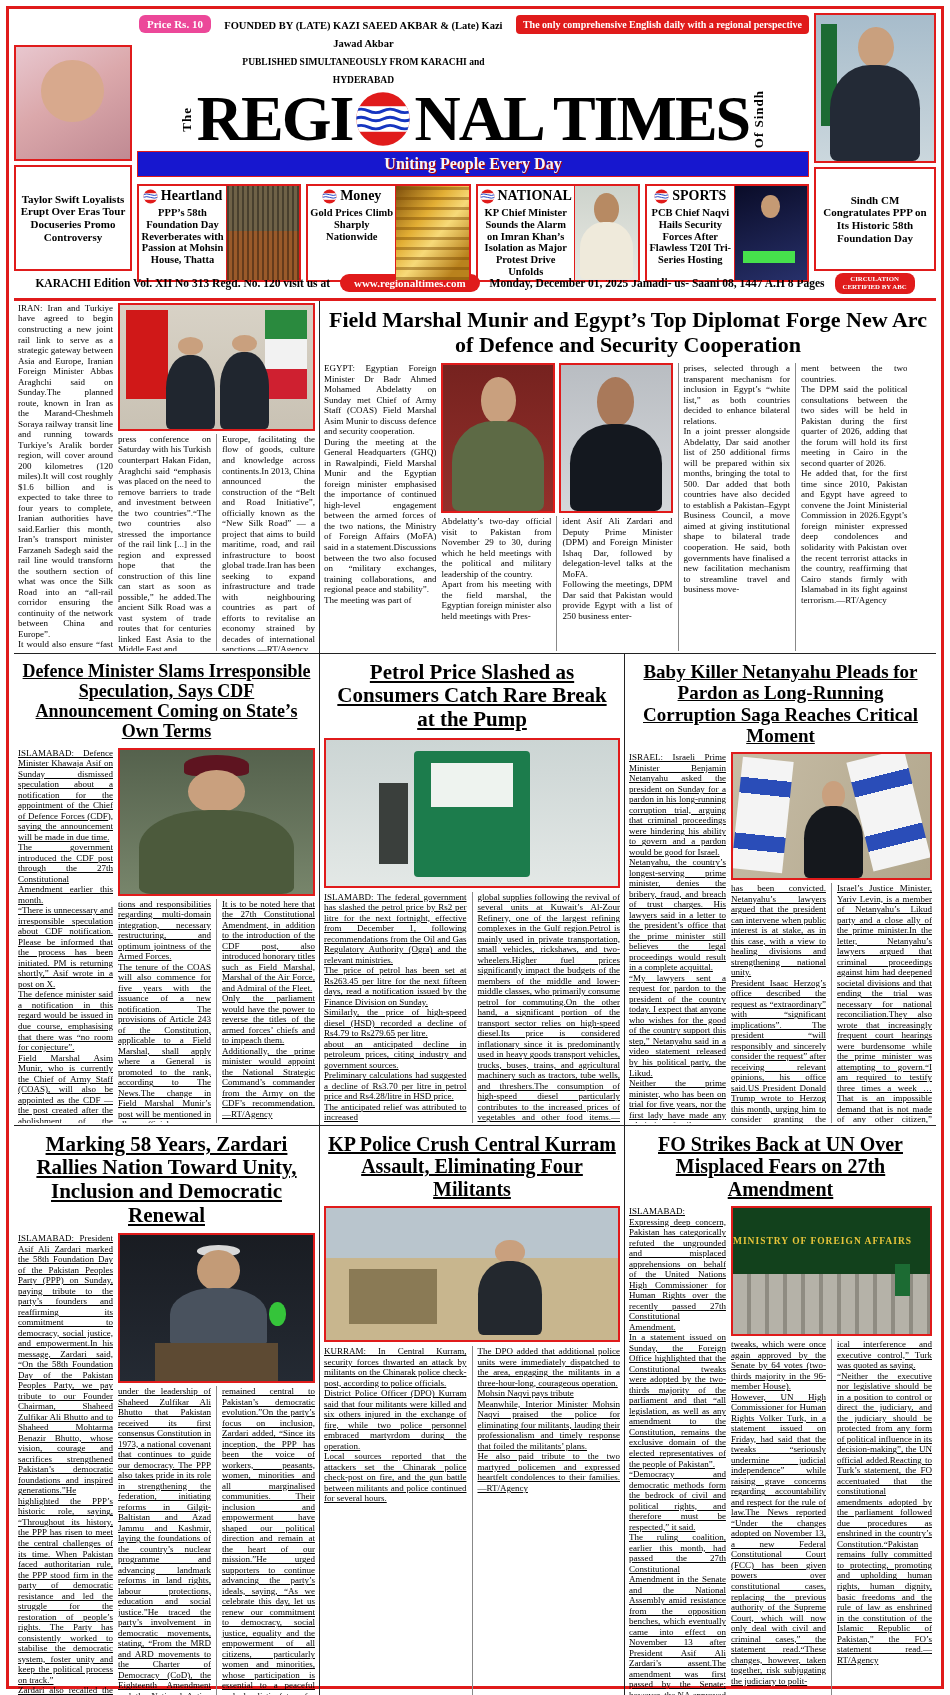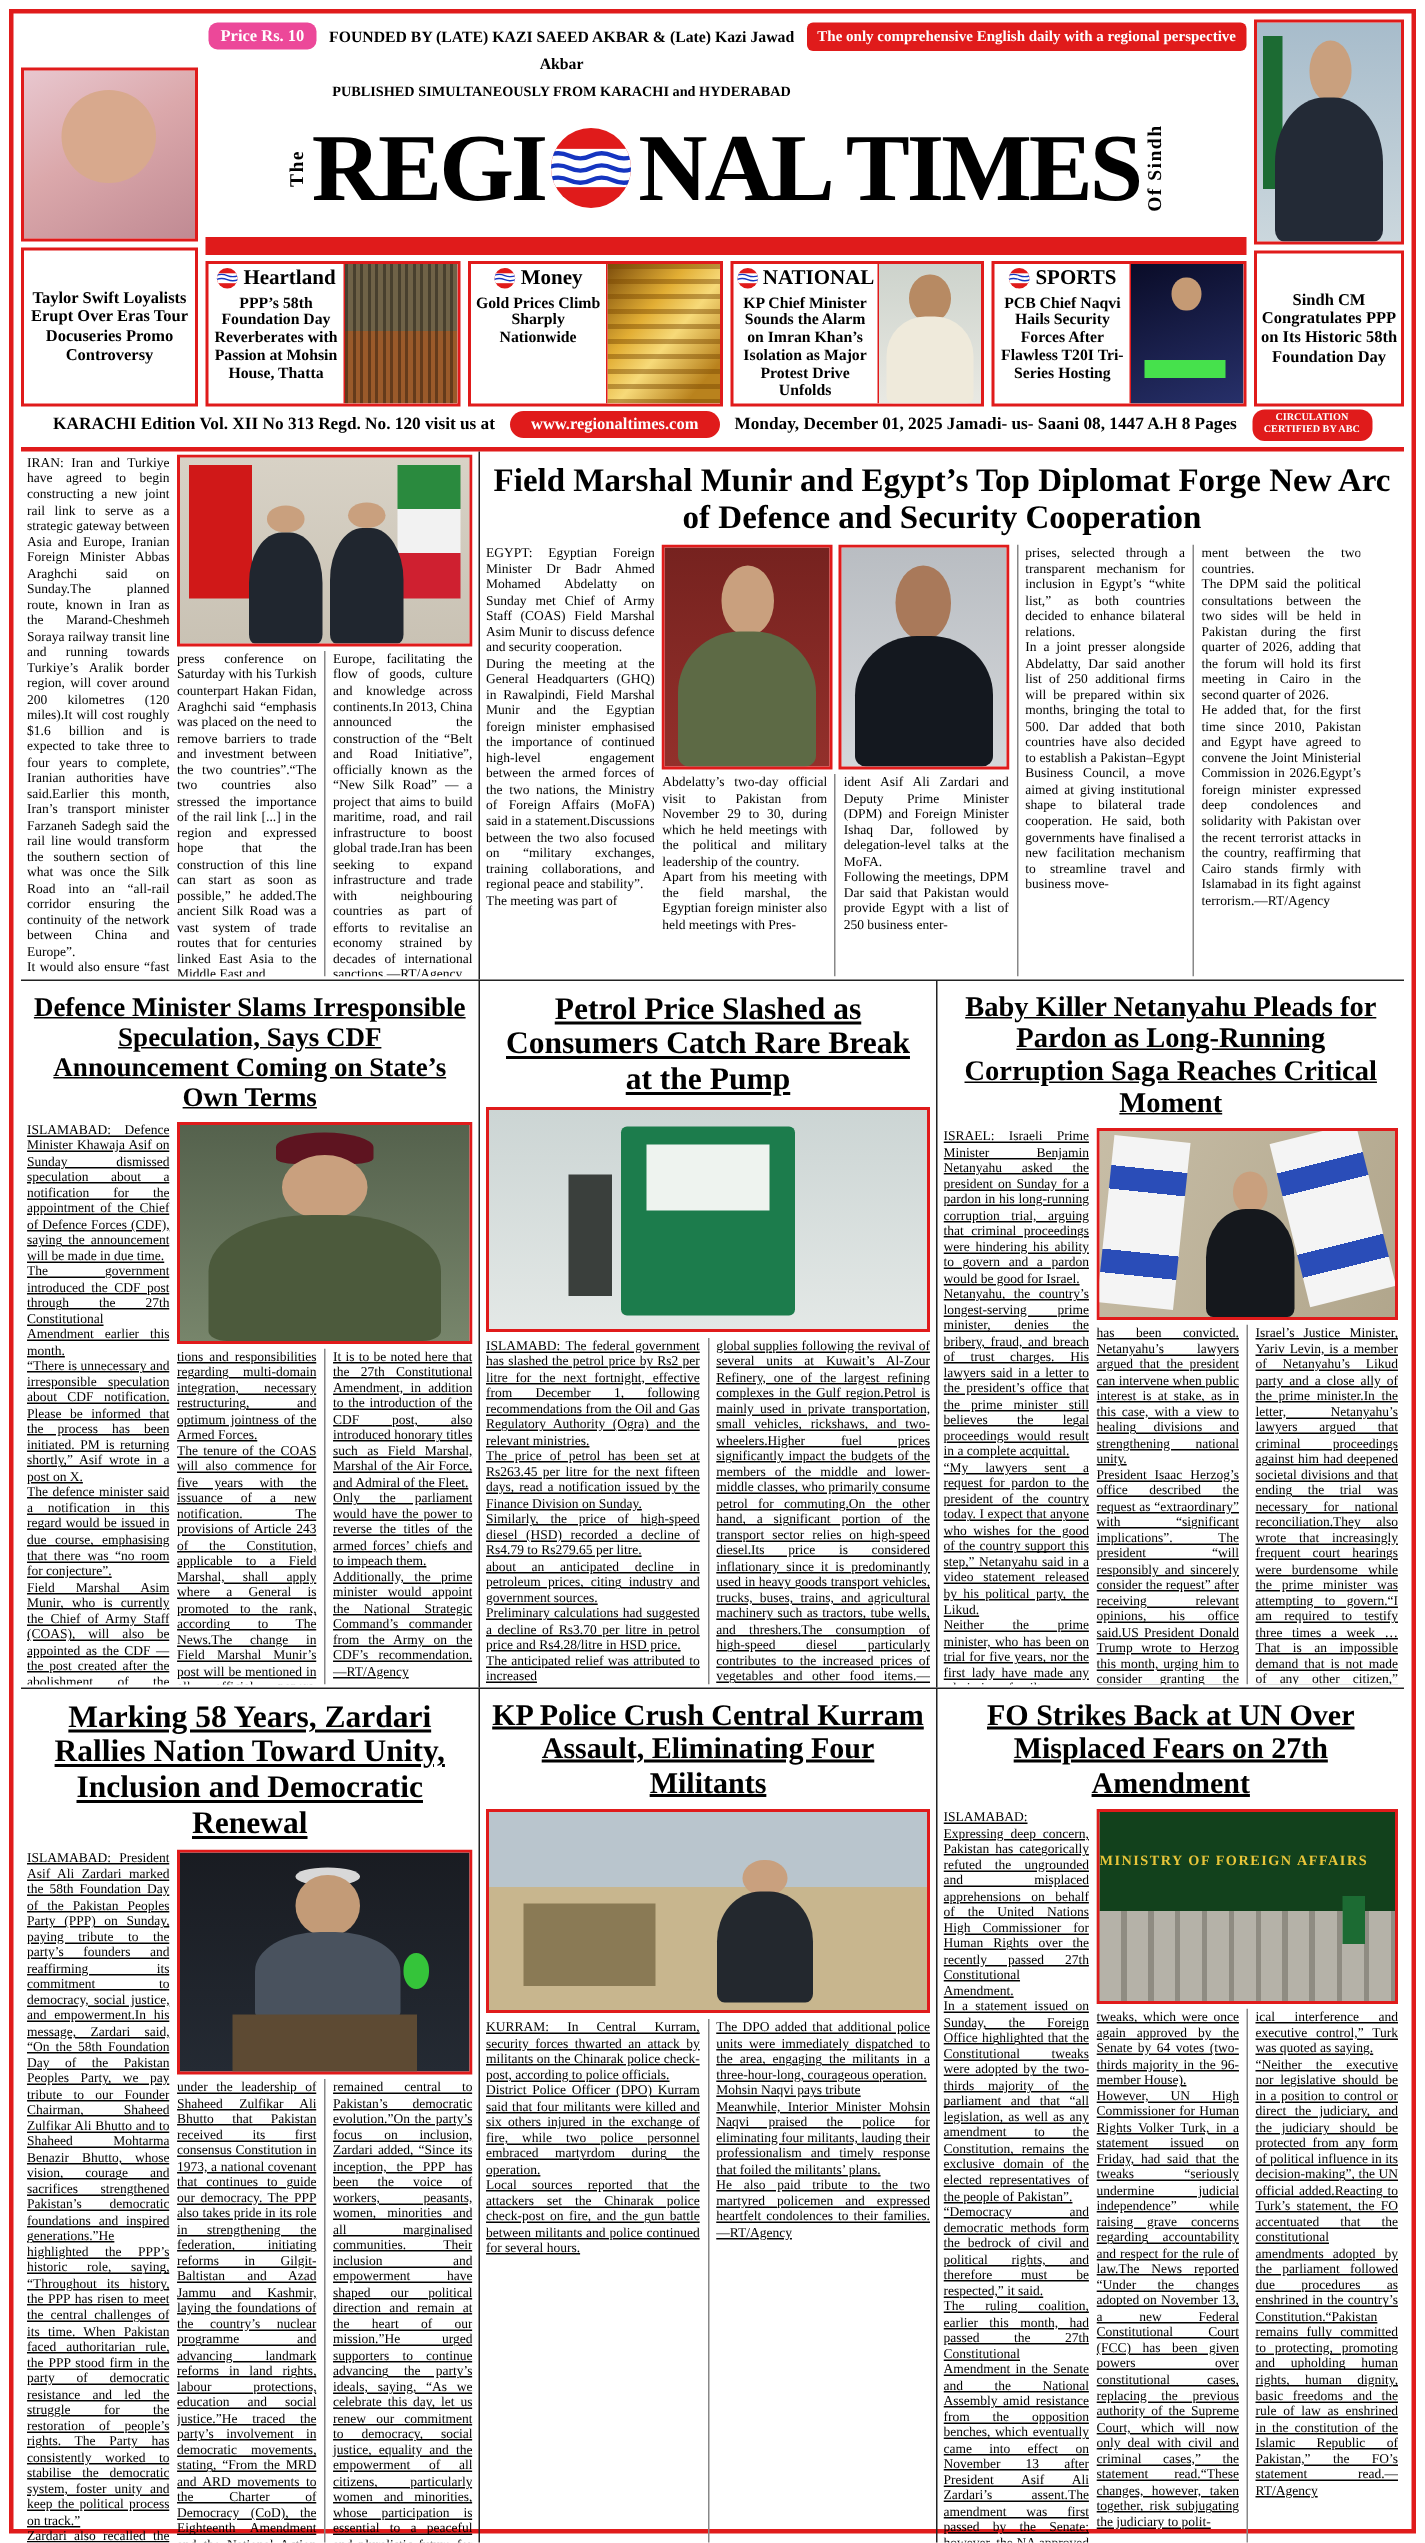--- a/index.html
+++ b/index.html
@@ -4,21 +4,21 @@
 <style>
   * { margin:0; padding:0; box-sizing:border-box; }
   html,body { background:#fff; }
   body { width:950px; height:1695px; font-family:"Liberation Serif", serif; color:#000; overflow:hidden; }
   .page { width:938px; height:1683px; margin:6px; border:3px solid #e01b1b; padding:4px 5px; display:flex; flex-direction:column; }
 
   
   .header { display:flex; gap:5px; height:258px; }
   .hcol-l { width:118px; display:flex; flex-direction:column; gap:4px;margin-top:32px; }
   .hcol-c { flex:1; display:flex; flex-direction:column; }
-  .hcol-r { width:100px; display:flex; flex-direction:column; gap:4px;font-family:Liberation Serif, serif; }
+  .hcol-r { width:122px; display:flex; flex-direction:column; gap:4px;font-family:Liberation Serif, serif; }
 
   .ph { position:relative; border:2px solid #e01b1b; overflow:hidden; background:#ddd; }
   .capbox { border:2px solid #e01b1b; background:#fff; font-weight:bold; text-align:center;
             font-size:11px; line-height:1.15; padding:4px 2px; flex:1; display:flex; align-items:center; justify-content:center; }
 
   .hrow1 { display:flex; align-items:flex-start; gap:8px; padding:2px 0 0 2px; }
   .price { background:#ec4899; color:#fff; font-weight:bold; font-size:11px; padding:3px 8px; border-radius:6px; white-space:nowrap; }
   .founders { text-align:center; flex:1; }
   .founders .f1 { font-weight:bold; font-size:10.5px; }
   .founders .f2 { font-weight:bold; font-size:9.5px; }
@@ -190,20 +190,21 @@
           <g clip-path="url(#gc1)" stroke="#1535c0" stroke-width="5" fill="none">
             <path d="M0 36 Q12 30 25 36 T50 36 T75 36 T100 36"></path>
             <path d="M0 50 Q12 44 25 50 T50 50 T75 50 T100 50"></path>
             <path d="M0 64 Q12 58 25 64 T50 64 T75 64 T100 64"></path>
           </g>
         </svg>
         <span class="big">NAL TIMES</span>
         <span class="vert">Of Sindh</span>
       </div>
 
+      <div class="slogan">Uniting People Every Day</div>
       <div class="redstrip"></div>
 
       <div class="teasers">
         <div class="tease">
           <div class="t-txt">
             <div class="t-head">
               <svg class="globe" viewBox="0 0 100 100">
                   <defs>
                     <clipPath id="gc2">
                       <circle cx="50" cy="50" r="46"></circle>

